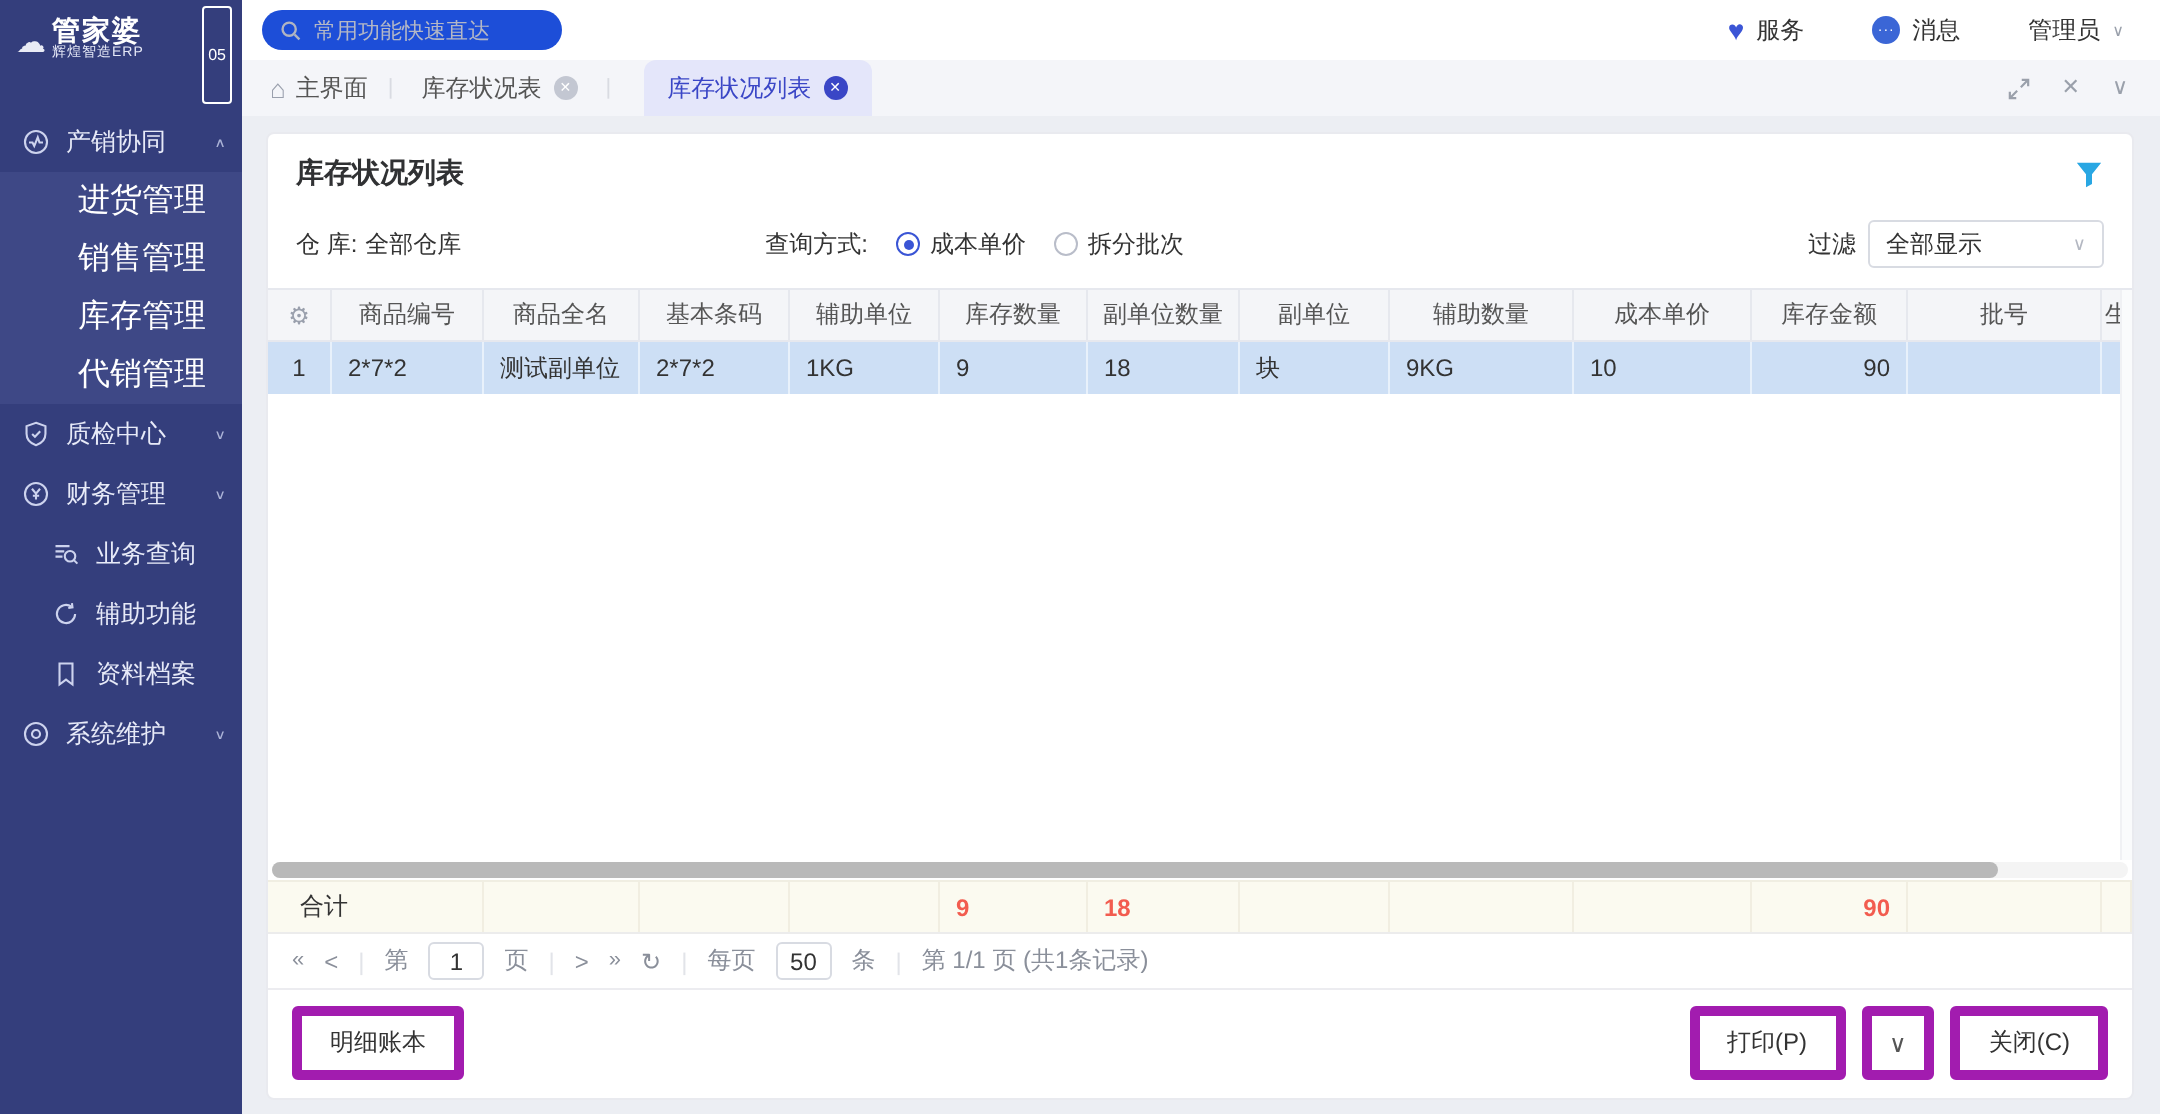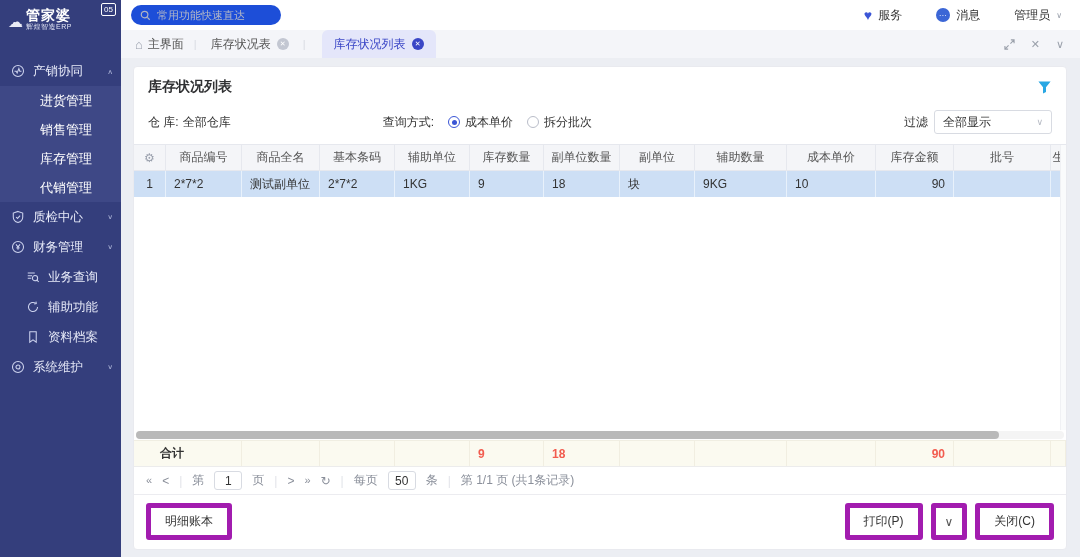--- a/index.html
+++ b/index.html
@@ -6,28 +6,28 @@
   body { margin:0; font-family:"Liberation Sans","DejaVu Sans",sans-serif; }
   .app { position:relative; width:1080px; height:557px; background:#eceef3; overflow:hidden; font-size:12px; color:#333; }
 
   
   .sidebar { position:absolute; left:0; top:0; width:121px; height:557px; background:#343e7c; color:#dfe3f5; z-index:3; }
   .logo { position:relative; height:42px; padding:8px 6px 0 8px; display:flex; align-items:flex-start; gap:3px; }
   .logo-cloud { font-size:15px; color:#e9ebf5; line-height:1; margin-top:6px; }
   .logo-text { display:flex; flex-direction:column; line-height:1.1; }
   .logo-name { font-size:14px; font-weight:bold; color:#fff; letter-spacing:1px; }
   .logo-sub { font-size:7px; color:#e4e7f6; letter-spacing:.5px; align-self:flex-end; }
-  .logo-badge { position:absolute; top:3px; right:5px; font-size:8px; border:1px solid #fff; border-radius:2px; padding:0 2px; color:#fff; line-height:11px; }
+  .logo-badge { position:absolute; top:3px; right:5px; font-size:8px; border:1px solid #fff; border-radius:2px; padding:18px 2px; color:#fff; line-height:11px; }
   .nav { margin-top:14px; }
   .nav-item { height:30px; display:flex; align-items:center; gap:8px; padding:0 8px 0 11px; font-size:12.5px; color:#e7eaf8; cursor:pointer;justify-content:center; }
   .nav-item .chev { margin-left:auto; font-size:8px; color:#aab2d6; transform:scaleY(.8); }
   .nav-icon { width:14px; height:14px; flex:0 0 14px; color:#cdd3ee; }
   .nav-icon svg { width:14px; height:14px; display:block; }
   .submenu { background:#3e4886; }
-  .sub-item { height:29px; display:flex; align-items:center; padding-left:40px; font-size:13px; color:#fff; cursor:pointer; }
+  .sub-item { height:29px; display:flex; align-items:center; padding-left:24px; font-size:16px; color:#fff; cursor:pointer;margin-left:15px; }
 
   
   .topbar { position:absolute; left:121px; top:0; right:0; height:30px; background:#fff; display:flex; align-items:center; padding:0 18px 0 10px; }
   .search-pill { width:150px; height:20px; background:#1d4ed8; border-radius:10px; display:flex; align-items:center; gap:6px; padding:0 9px; color:#b3b7c6; font-size:11px; cursor:text; }
   .search-pill svg { width:11px; height:11px; }
   .tb-right { margin-left:auto; display:flex; align-items:center; gap:34px; }
   .tb-item { display:flex; align-items:center; gap:6px; font-size:12px; color:#333; cursor:pointer; }
   .heart { color:#3b55d6; font-size:14px; line-height:1; }
   .msg-bubble { width:14px; height:14px; border-radius:50%; background:#3b66d6; color:#fff; font-size:7px; display:flex; align-items:center; justify-content:center; letter-spacing:.5px; }
   .user-caret { font-size:8px; color:#9aa0ab; }
@@ -76,21 +76,21 @@
   .c0{width:32px;} .c1{width:76px;} .c2{width:78px;} .c3{width:75px;} .c4{width:75px;}
   .c5{width:74px;} .c6{width:76px;} .c7{width:75px;} .c8{width:92px;} .c9{width:89px;}
   .c10{width:78px;} .c11{width:97px;} .c12{flex:1; border-right:none;}
   .gear-glyph { color:#9aa0ad; font-size:12px; }
 
   .hscroll { height:8px; margin:1px 2px; background:#f4f4f4; border-radius:4px; position:relative; }
   .hthumb { position:absolute; left:0; top:0; height:8px; width:93%; background:#b9b9b9; border-radius:4px; cursor:grab; }
 
   .totals { display:flex; height:27px; background:#fbfaf0; border-top:1px solid #f0eee2; border-bottom:1px solid #ececec; align-items:stretch; }
   .tcell { display:flex; align-items:center; border-right:1px solid #f1eee1; overflow:hidden; }
-  .tlabel { width:108px; font-weight:bold; color:#333; padding-left:26px; }
+  .tlabel { width:108px; font-weight:normal; color:#333; padding-left:16px; }
   .tred { color:#f25c4f; font-weight:bold; }
   .tcell.left { padding-left:8px; }
   .tcell.right { justify-content:flex-end; padding-right:8px; }
 
   
   .pager { display:flex; align-items:center; height:28px; padding:0 12px; gap:10px; color:#8a8f9a; border-bottom:1px solid #ececf0; }
   .pg { cursor:pointer; font-size:12px; line-height:1; }
   .pg.dbl { font-size:11px; }
   .pg-sep { color:#e2e4e9; }
   .pg-box { width:28px; height:19px; border:1px solid #d8dbe2; border-radius:3px; display:flex; align-items:center; justify-content:center; color:#333; background:#fff; }

